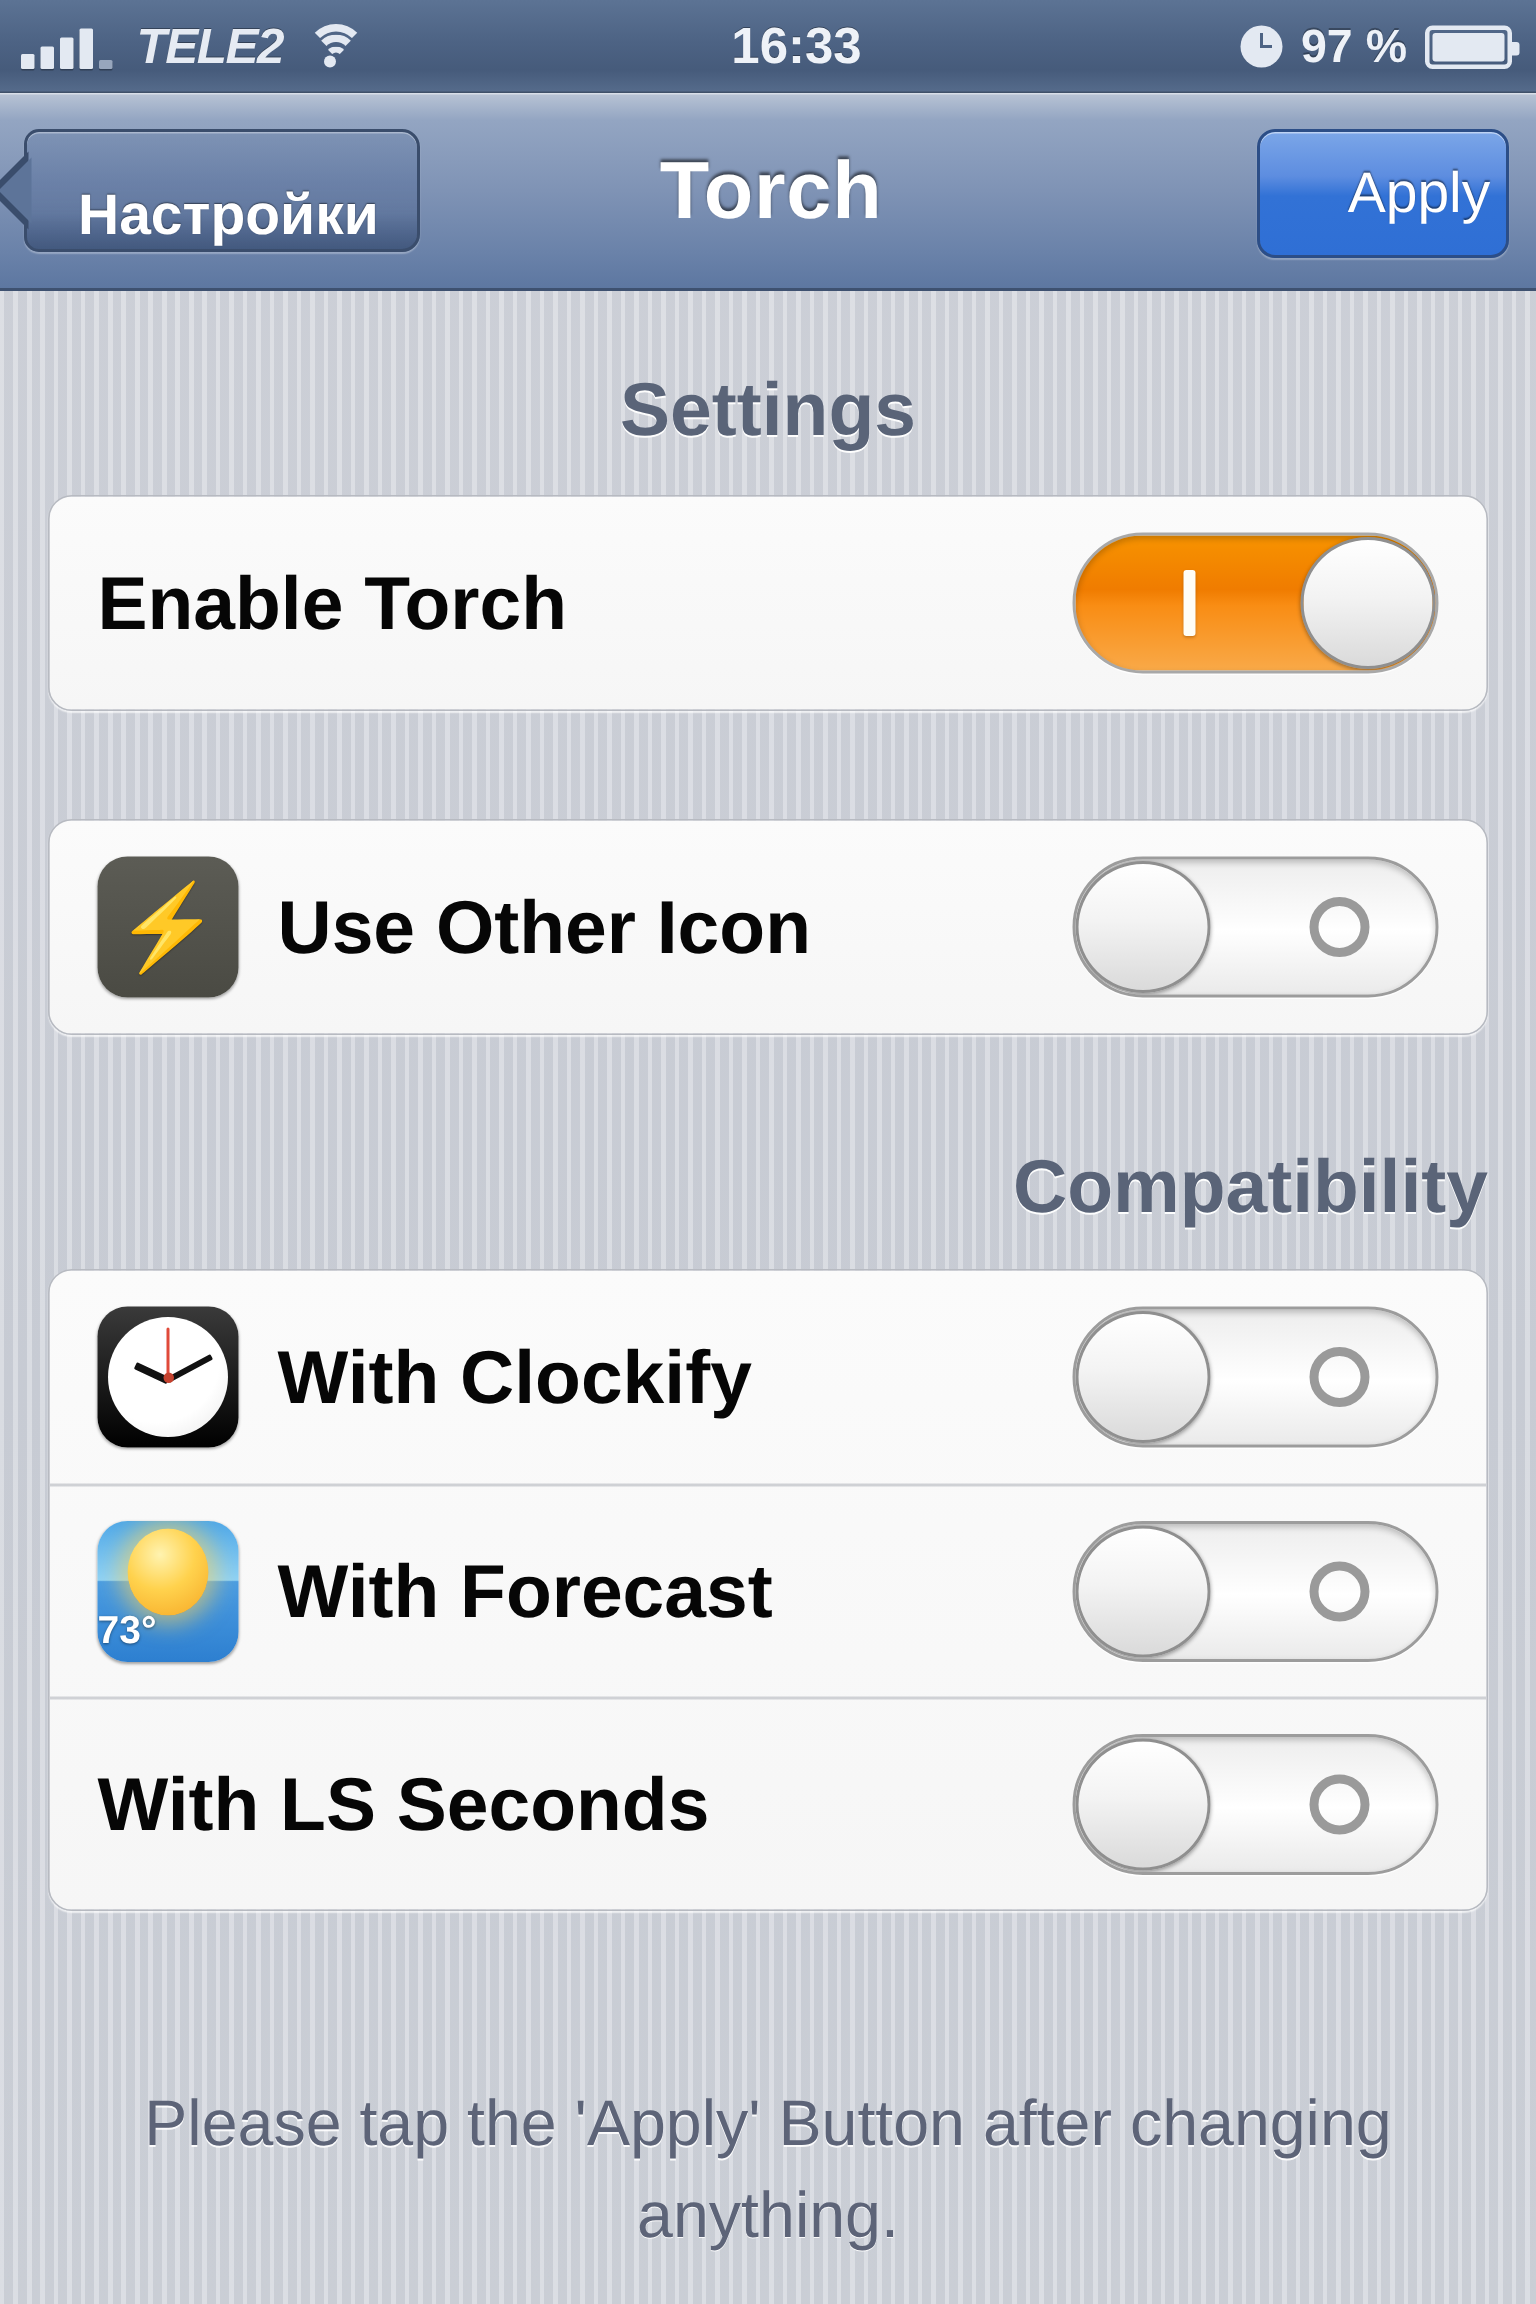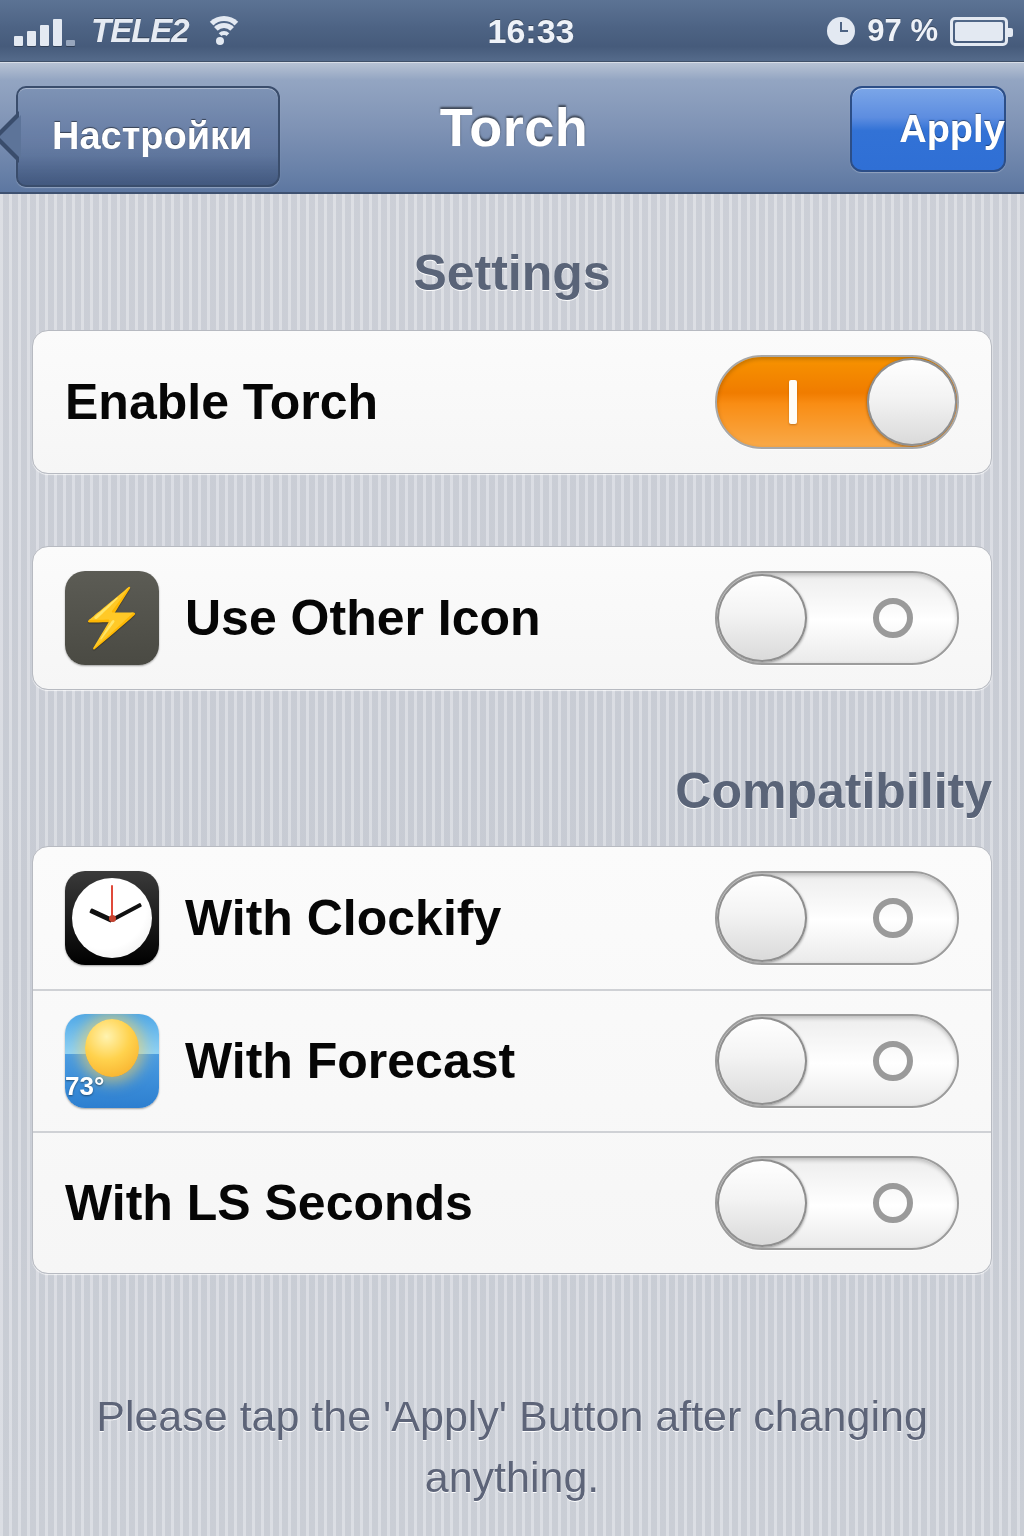--- a/index.html
+++ b/index.html
@@ -114,21 +114,21 @@
   
   .navbar {
     position: relative; height: 130px;
     background: linear-gradient(180deg, #b9c4d5 0%, #93a5c2 14%, #7f93b5 50%, #6a82a9 82%, #5d77a1 100%);
     border-bottom: 2px solid #3e5170;
     box-shadow: inset 0 1px 0 rgba(255,255,255,0.45);
     display: flex; align-items: center;
   }
   .back-btn {
     position: absolute; left: 16px; top: 24px;
-    height: 101px; display: flex; align-items: center;
+    height: 82px; display: flex; align-items: flex-end;
     padding: 0 26px 0 34px;
     background: linear-gradient(180deg, #7e93b5 0%, #6a80a7 45%, #51689192 70%, #43597f 100%);
     border: 2px solid #3a4d6c; border-radius: 10px 12px 12px 10px;
     box-shadow: inset 0 1px 0 rgba(255,255,255,0.35), 0 1px 1px rgba(255,255,255,0.3);
     color: #fff; font-size: 38px; font-weight: bold;
     text-shadow: 0 -1px 1px rgba(0,0,0,0.5);
     box-sizing: border-box;
   }
   .back-btn::before {
     content: ""; position: absolute; left: -25px; top: 50%;
@@ -148,26 +148,26 @@
   }
   .back-label { position: relative; z-index: 2; }
   .nav-title {
     position: absolute; left: 4px; right: 0; text-align: center;
     font-size: 54px; font-weight: bold; color: #ffffff;
     text-shadow: 0 -2px 2px rgba(0,0,0,0.55);
     letter-spacing: 0.5px;
   }
   .apply-btn {
     position: absolute; right: 18px; top: 24px;
-    width: 156px; height: 86px;
+    width: 168px; height: 86px;
     display: flex; align-items: center; justify-content: center;
     background: linear-gradient(180deg, #7ba6e8 0%, #5d8de0 36%, #3272d6 52%, #2f6fd5 100%);
     border: 2px solid #2c4e87; border-radius: 12px;
     box-shadow: inset 0 1px 0 rgba(255,255,255,0.5), 0 1px 1px rgba(255,255,255,0.28);
-    color: #fff; font-size: 38px; font-weight: bold;
+    color: #fff; font-size: 38px; font-weight: normal;
     text-shadow: 0 -1px 1px rgba(0,0,0,0.45);
     box-sizing: border-box;
     padding-left: 48px;
   }
 
   
   .content { position: relative; padding: 0 32px; }
 
   .group-header {
     font-size: 50px; font-weight: bold;

